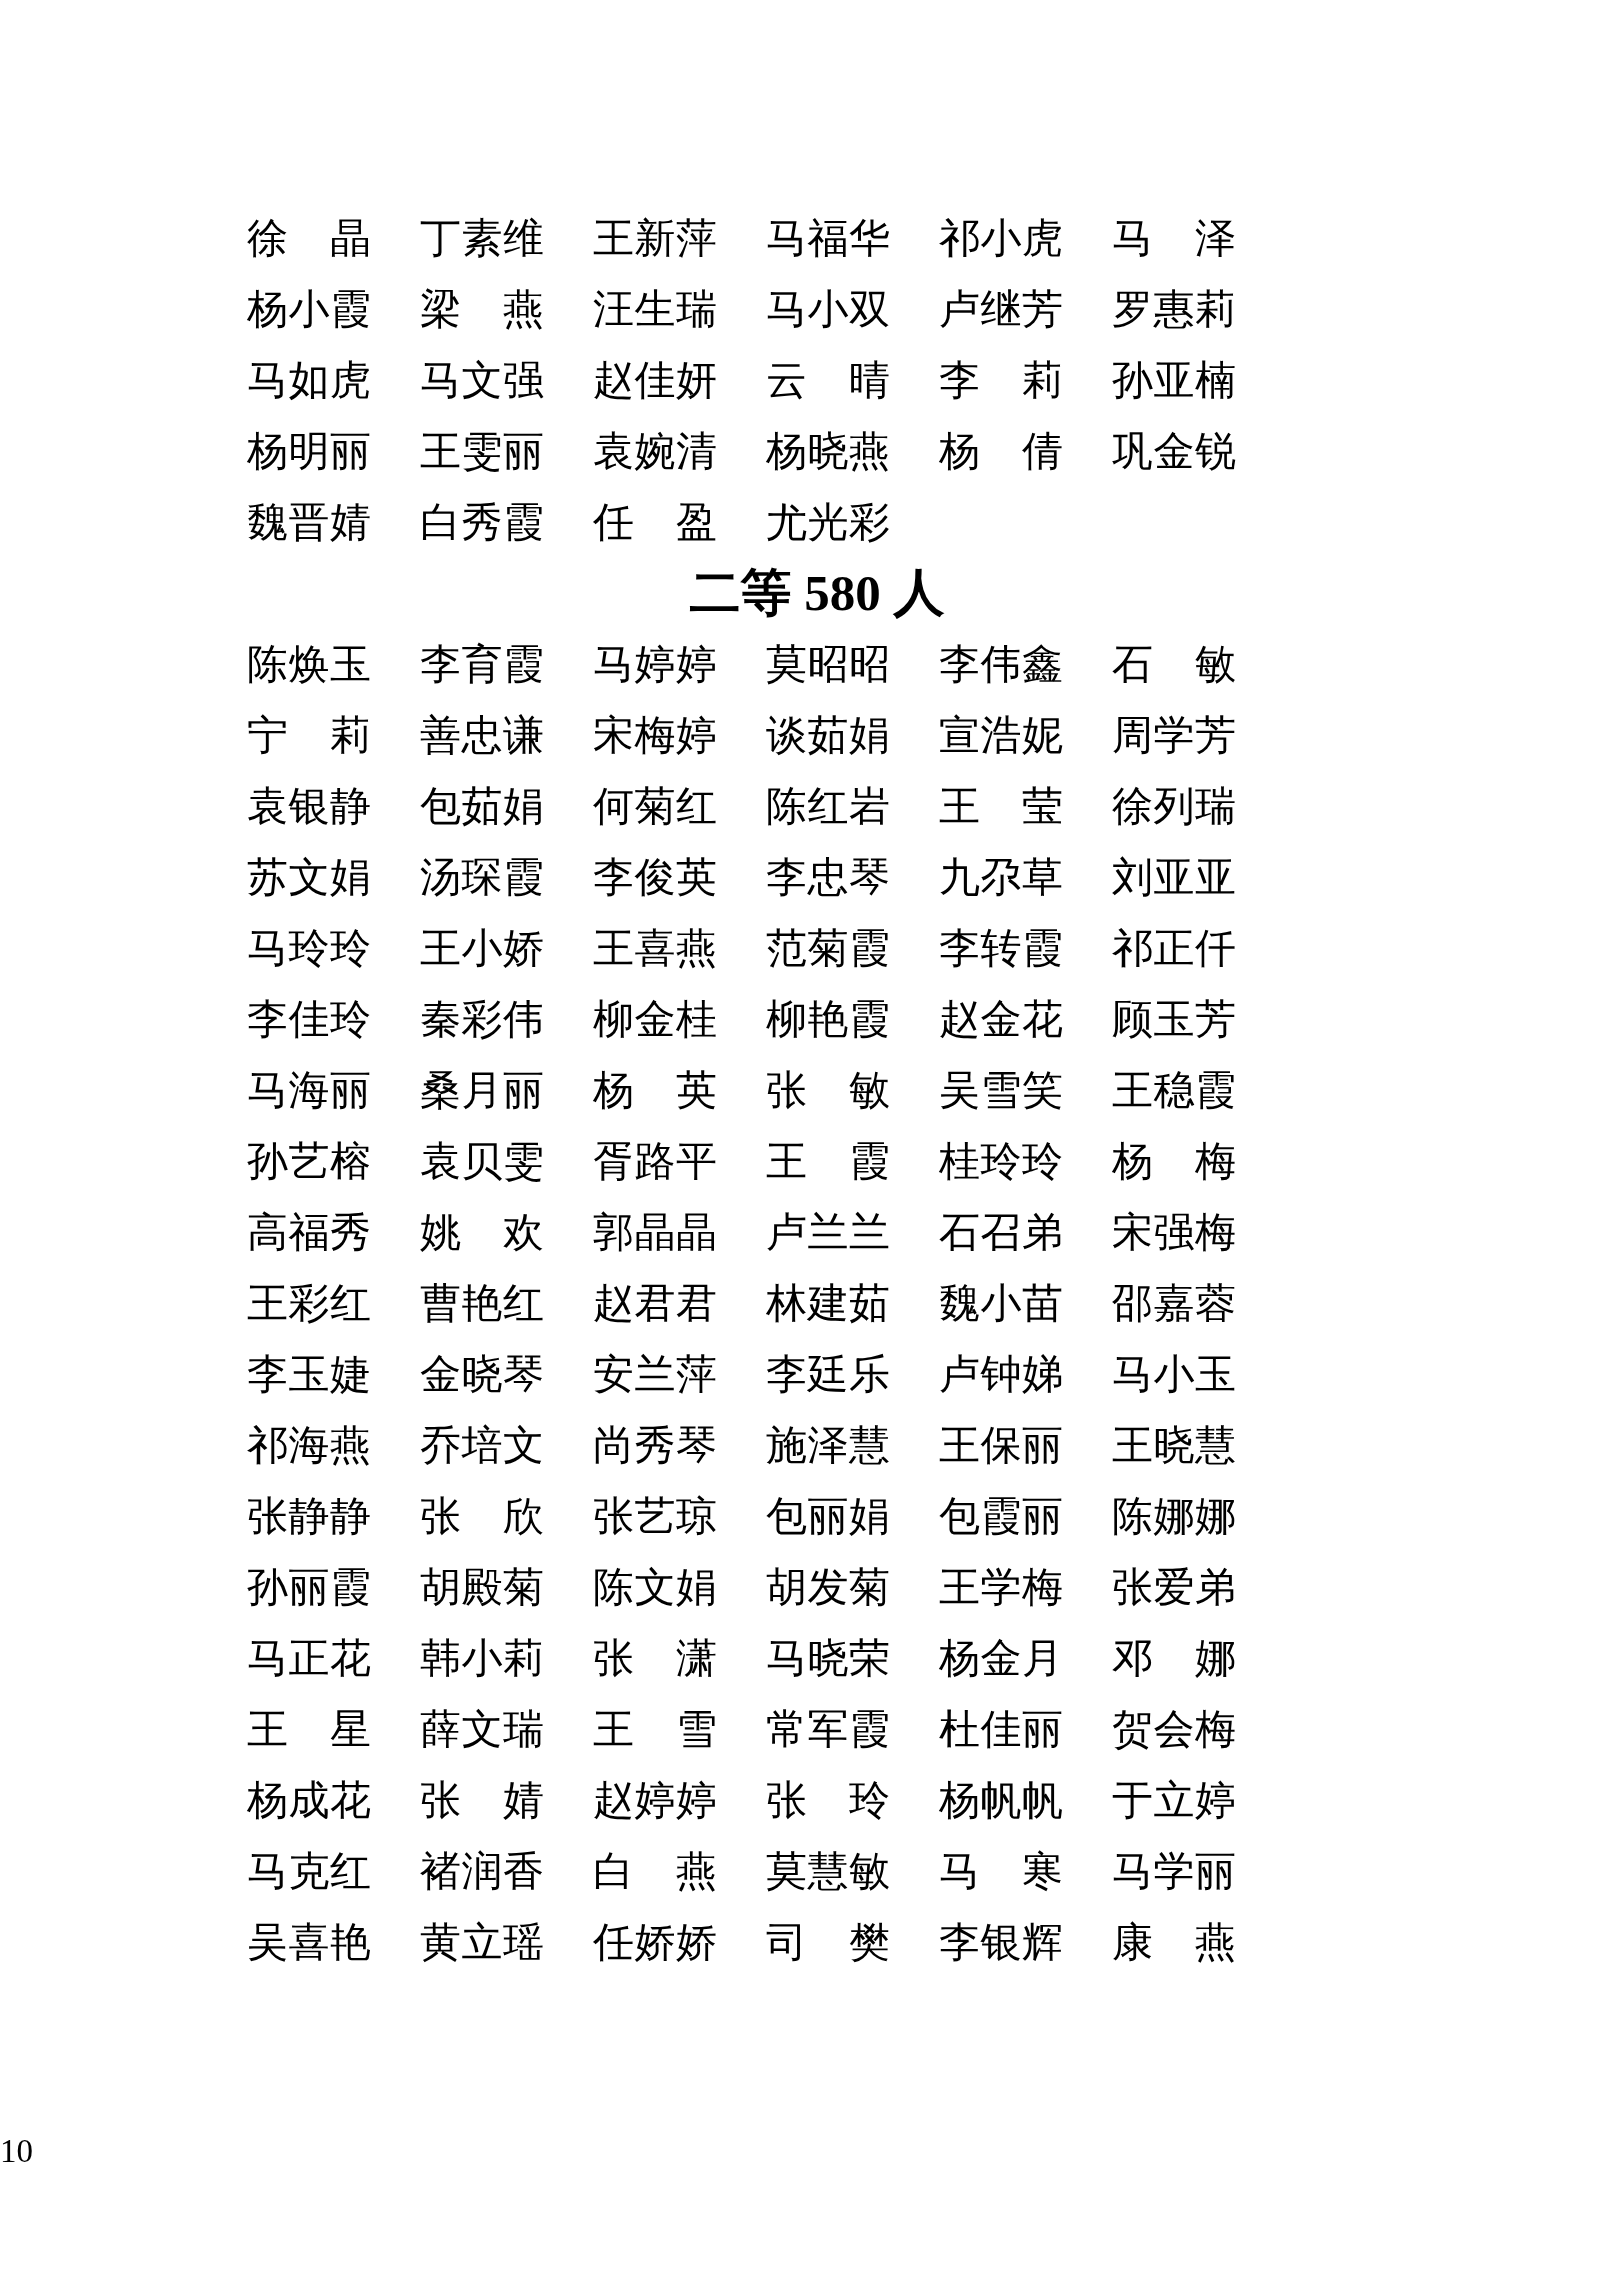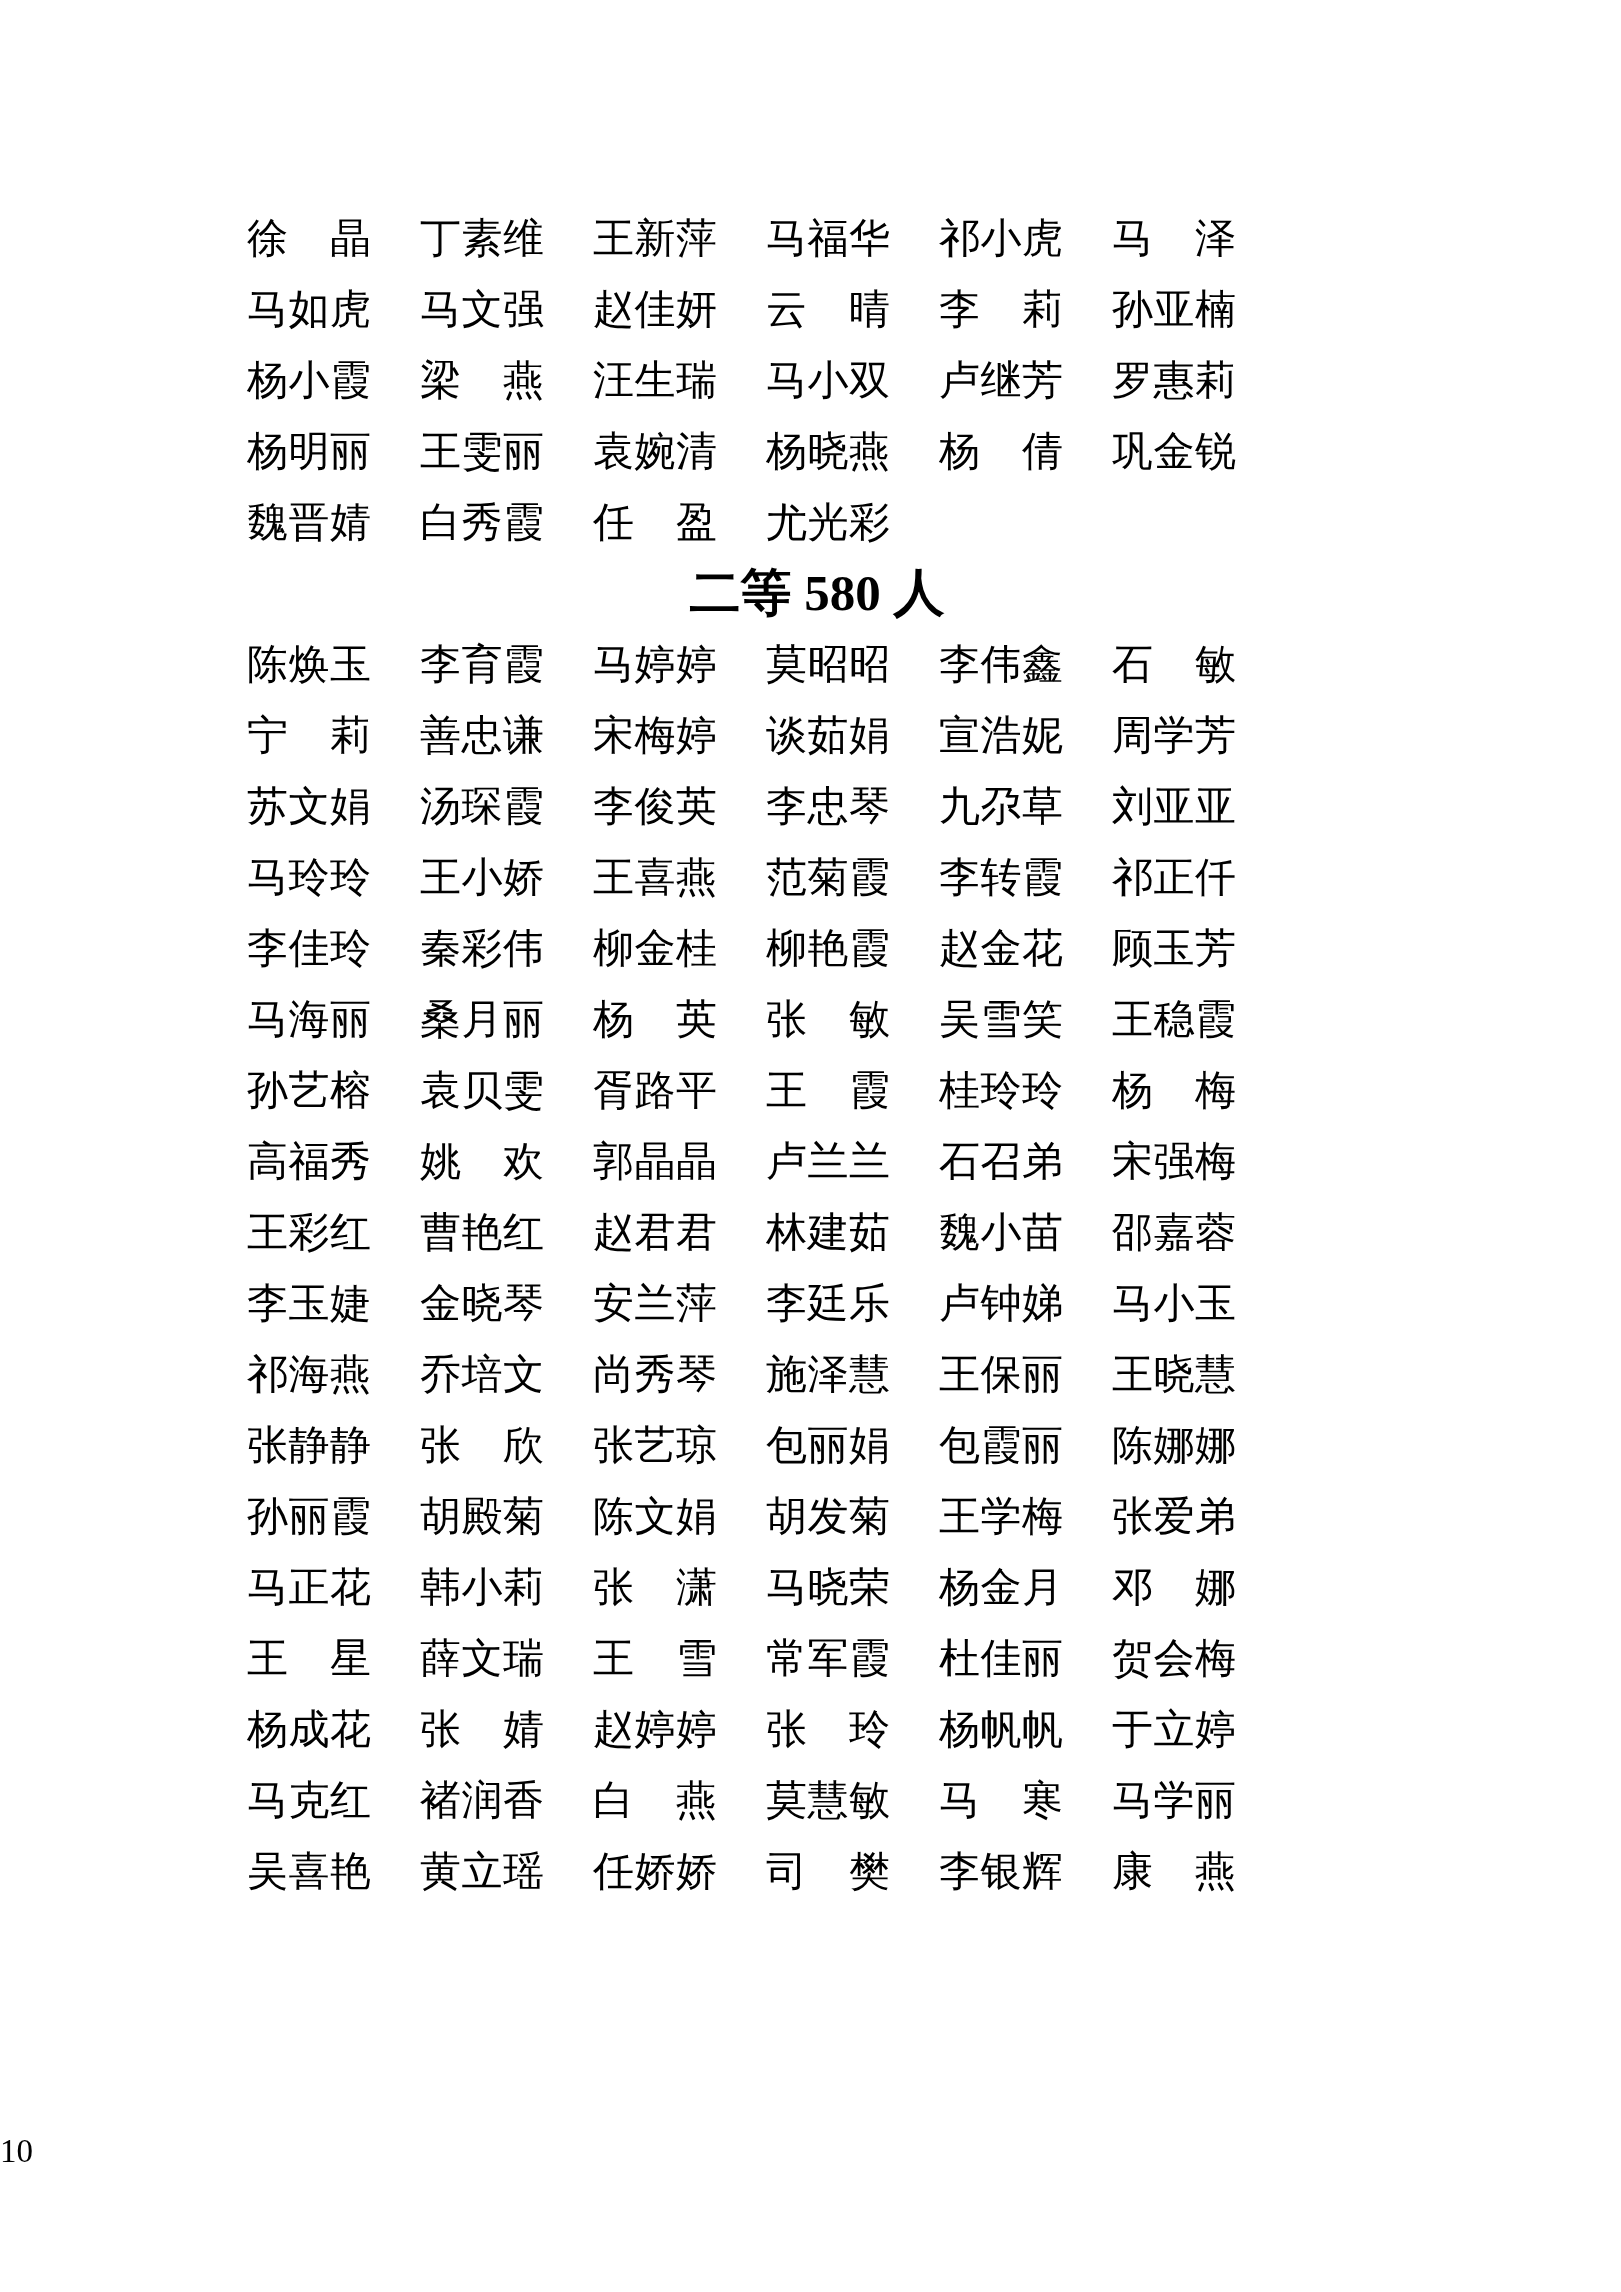--- a/index.html
+++ b/index.html
@@ -57,36 +57,36 @@
     <div>
         <div class="line">
           <span class="cell">徐　晶</span>
           <span class="cell">丁素维</span>
           <span class="cell">王新萍</span>
           <span class="cell">马福华</span>
           <span class="cell">祁小虎</span>
           <span class="cell">马　泽</span>
         </div>
         <div class="line">
+          <span class="cell">杨小霞</span>
+          <span class="cell">梁　燕</span>
+          <span class="cell">汪生瑞</span>
+          <span class="cell">马小双</span>
+          <span class="cell">卢继芳</span>
+          <span class="cell">罗惠莉</span>
+        </div>
+        <div class="line">
           <span class="cell">马如虎</span>
           <span class="cell">马文强</span>
           <span class="cell">赵佳妍</span>
           <span class="cell">云　晴</span>
           <span class="cell">李　莉</span>
           <span class="cell">孙亚楠</span>
         </div>
         <div class="line">
-          <span class="cell">杨小霞</span>
-          <span class="cell">梁　燕</span>
-          <span class="cell">汪生瑞</span>
-          <span class="cell">马小双</span>
-          <span class="cell">卢继芳</span>
-          <span class="cell">罗惠莉</span>
-        </div>
-        <div class="line">
           <span class="cell">杨明丽</span>
           <span class="cell">王雯丽</span>
           <span class="cell">袁婉清</span>
           <span class="cell">杨晓燕</span>
           <span class="cell">杨　倩</span>
           <span class="cell">巩金锐</span>
         </div>
         <div class="line">
           <span class="cell">魏晋婧</span>
           <span class="cell">白秀霞</span>
@@ -110,20 +110,28 @@
         </div>
         <div class="line">
           <span class="cell">宁　莉</span>
           <span class="cell">善忠谦</span>
           <span class="cell">宋梅婷</span>
           <span class="cell">谈茹娟</span>
           <span class="cell">宣浩妮</span>
           <span class="cell">周学芳</span>
         </div>
         <div class="line">
+          <span class="cell">袁银静</span>
+          <span class="cell">包茹娟</span>
+          <span class="cell">何菊红</span>
+          <span class="cell">陈红岩</span>
+          <span class="cell">王　莹</span>
+          <span class="cell">徐列瑞</span>
+        </div>
+        <div class="line">
           <span class="cell">苏文娟</span>
           <span class="cell">汤琛霞</span>
           <span class="cell">李俊英</span>
           <span class="cell">李忠琴</span>
           <span class="cell">九尕草</span>
           <span class="cell">刘亚亚</span>
         </div>
         <div class="line">
           <span class="cell">马玲玲</span>
           <span class="cell">王小娇</span>

